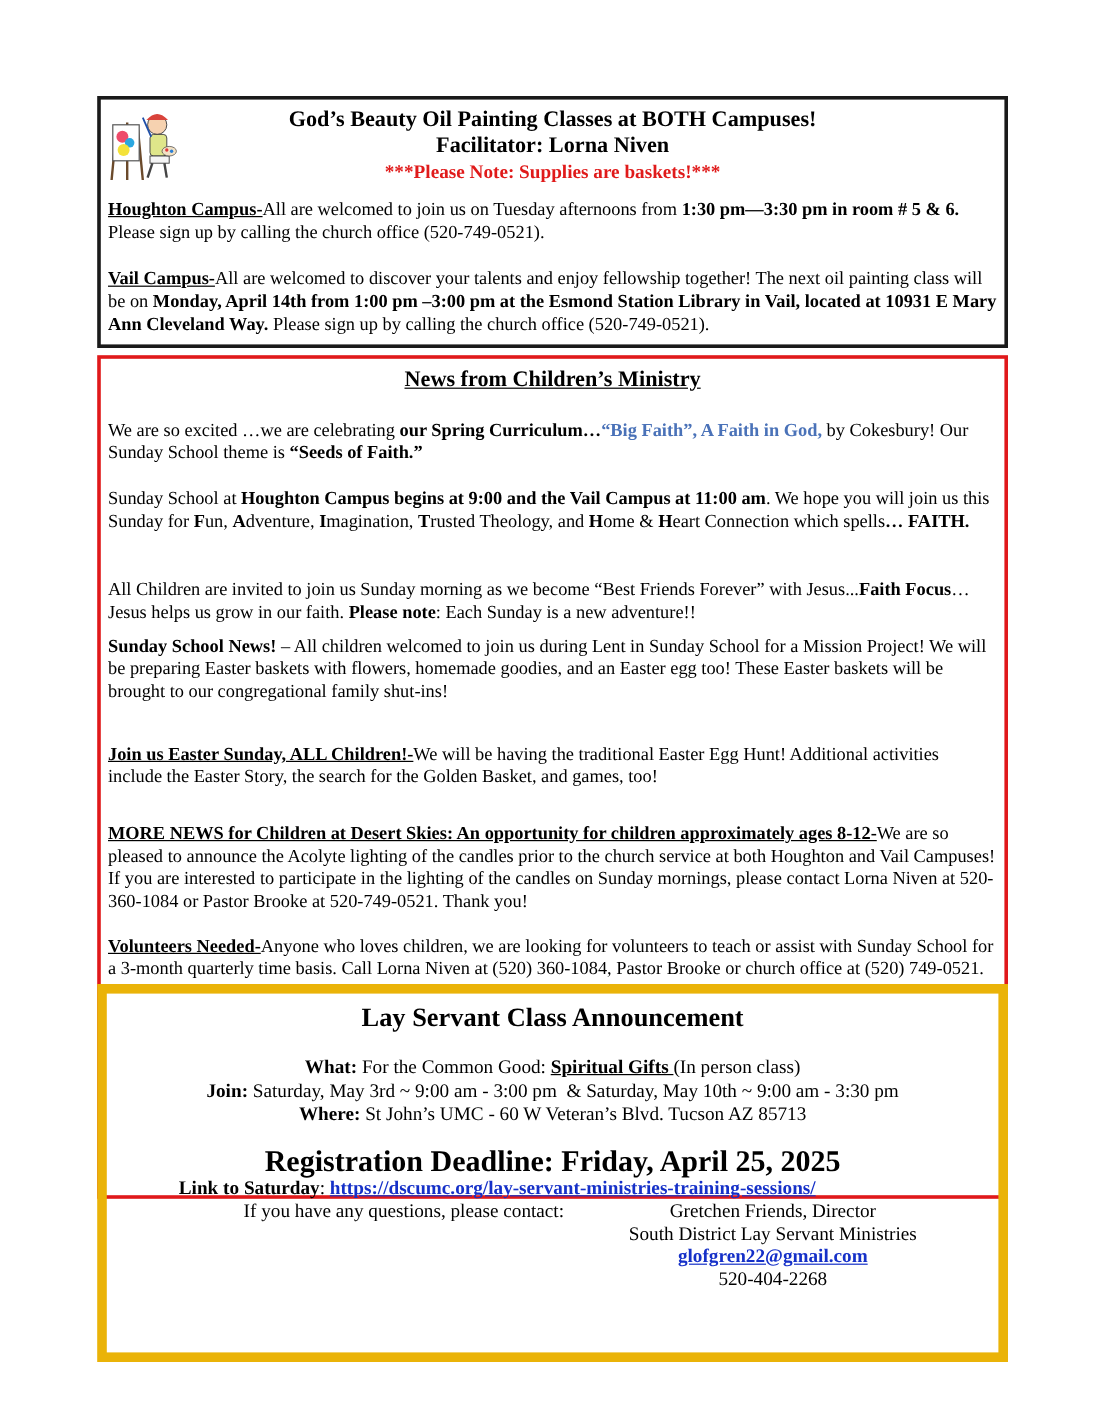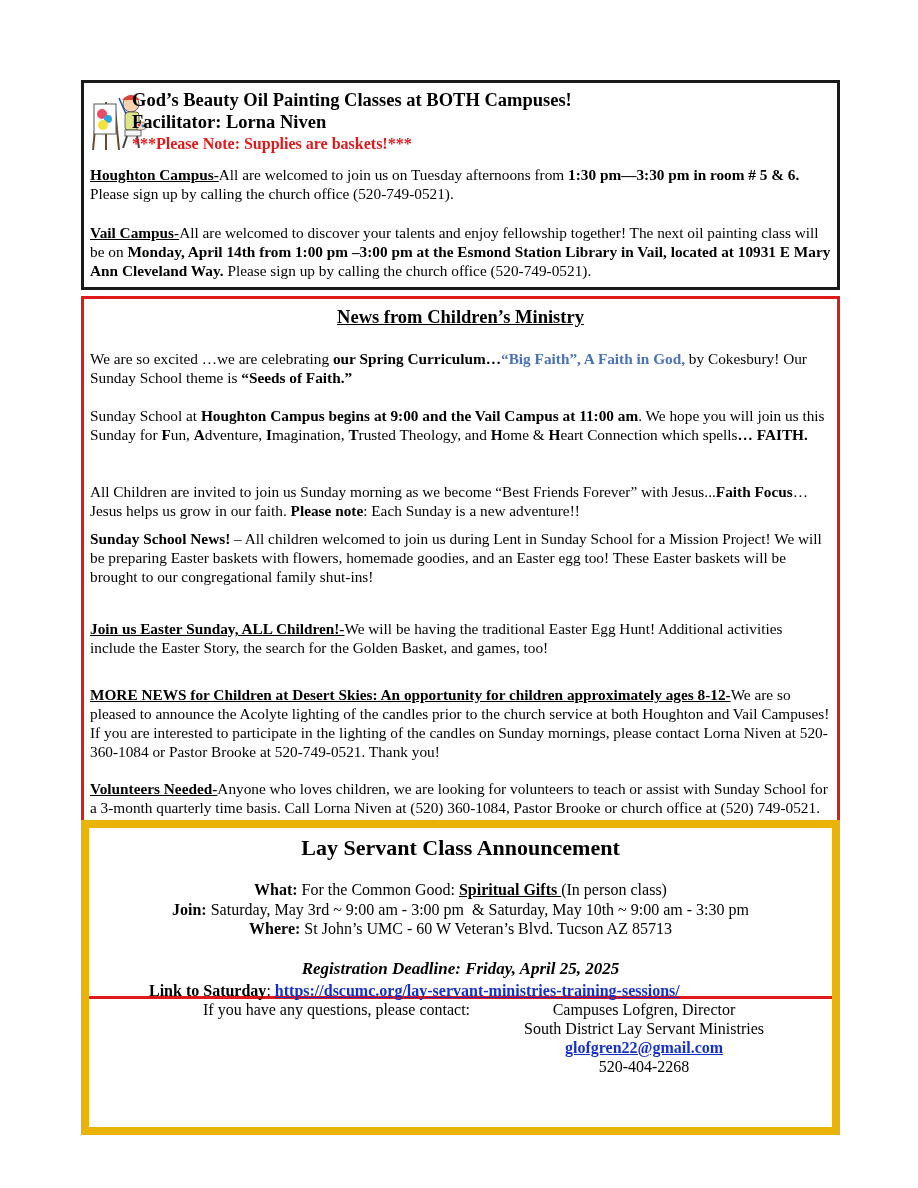--- a/index.html
+++ b/index.html
@@ -7,21 +7,21 @@
   .box { position:absolute; box-sizing:border-box; }
   #box1 { left:81px; top:80px; width:759px; height:210px; border:3px solid #1a1a1a; }
   #box2 { left:81px; top:296px; width:759px; height:703px; border:3px solid #e0191b; }
   #box3 { left:81px; top:820px; width:759px; height:315px; border:8px solid #eab308; }
   .c { text-align:center; }
   .b { font-weight:bold; }
   .u { text-decoration:underline; }
   .p { position:absolute; left:6px; right:6px; font-size:15.3px; line-height:19px; margin:0; }
   .blue { color:#4a72b8; font-weight:bold; }
   .link { color:#1530c8; text-decoration:underline; font-weight:bold; }
-  .title1 { position:absolute; left:0; right:0; top:6px; text-align:left; font-weight:bold; font-size:18.5px; line-height:22px;margin-left:48px; }
+  .title1 { position:absolute; left:0; right:0; top:6px; text-align:center; font-weight:bold; font-size:18.5px; line-height:22px; }
   .red-note { color:#e01a1a; font-weight:bold; font-size:16px; }
   .painter { position:absolute; left:5px; top:5px; width:60px; height:65px; }
   .h2 { position:absolute; left:0; right:0; text-align:center; font-weight:bold; }
 </style>
 </head>
 <body>
 
 <div class="box" id="box1">
   <svg class="painter" viewBox="0 0 60 65">
     <line x1="8" y1="20" x2="4" y2="62" stroke="#6b4a2b" stroke-width="2"></line>
@@ -74,24 +74,24 @@
 
 <div class="box" id="box3">
   <div class="h2" style="top:6px; font-size:22px; line-height:28px;">Lay Servant Class Announcement</div>
 
   <div class="c" style="position:absolute; left:0; right:0; top:52px; font-size:16px; line-height:19.5px;">
     <div><span class="b">What:</span><span> For the Common Good: </span><span class="b u">Spiritual Gifts </span><span>(In person class)</span></div>
     <div><span class="b">Join:</span><span style="white-space:pre;"> Saturday, May 3rd ~ 9:00 am - 3:00 pm  &amp; Saturday, May 10th ~ 9:00 am - 3:30 pm</span></div>
     <div><span class="b">Where:</span><span> St John’s UMC - 60 W Veteran’s Blvd. Tucson AZ 85713</span></div>
   </div>
 
-  <div class="c b" style="position:absolute; left:0; right:0; top:130px; font-size:17px; line-height:22px;font-style:italic;">Registration Deadline: Friday, April 25, 2025</div>
+  <div class="c b" style="position:absolute; left:0; right:0; top:130px; font-size:25px; line-height:22px;">Registration Deadline: Friday, April 25, 2025</div>
 
   <div style="position:absolute; left:60px; top:153px; font-size:16px; line-height:19px;"><span class="b">Link to Saturday</span><span>: </span><span class="link">https://dscumc.org/lay-servant-ministries-training-sessions/</span></div>
 
   <div style="position:absolute; left:114px; top:172px; font-size:16px; line-height:19px;">If you have any questions, please contact:</div>
   <div class="c" style="position:absolute; left:420px; width:270px; top:172px; font-size:16px; line-height:19px;">
-    <div>Campuses Lofgren, Director</div>
+    <div>Gretchen Friends, Director</div>
     <div>South District Lay Servant Ministries</div>
     <div><span class="link">glofgren22@gmail.com</span></div>
     <div>520-404-2268</div>
   </div>
 </div>
 
 </body></html>

